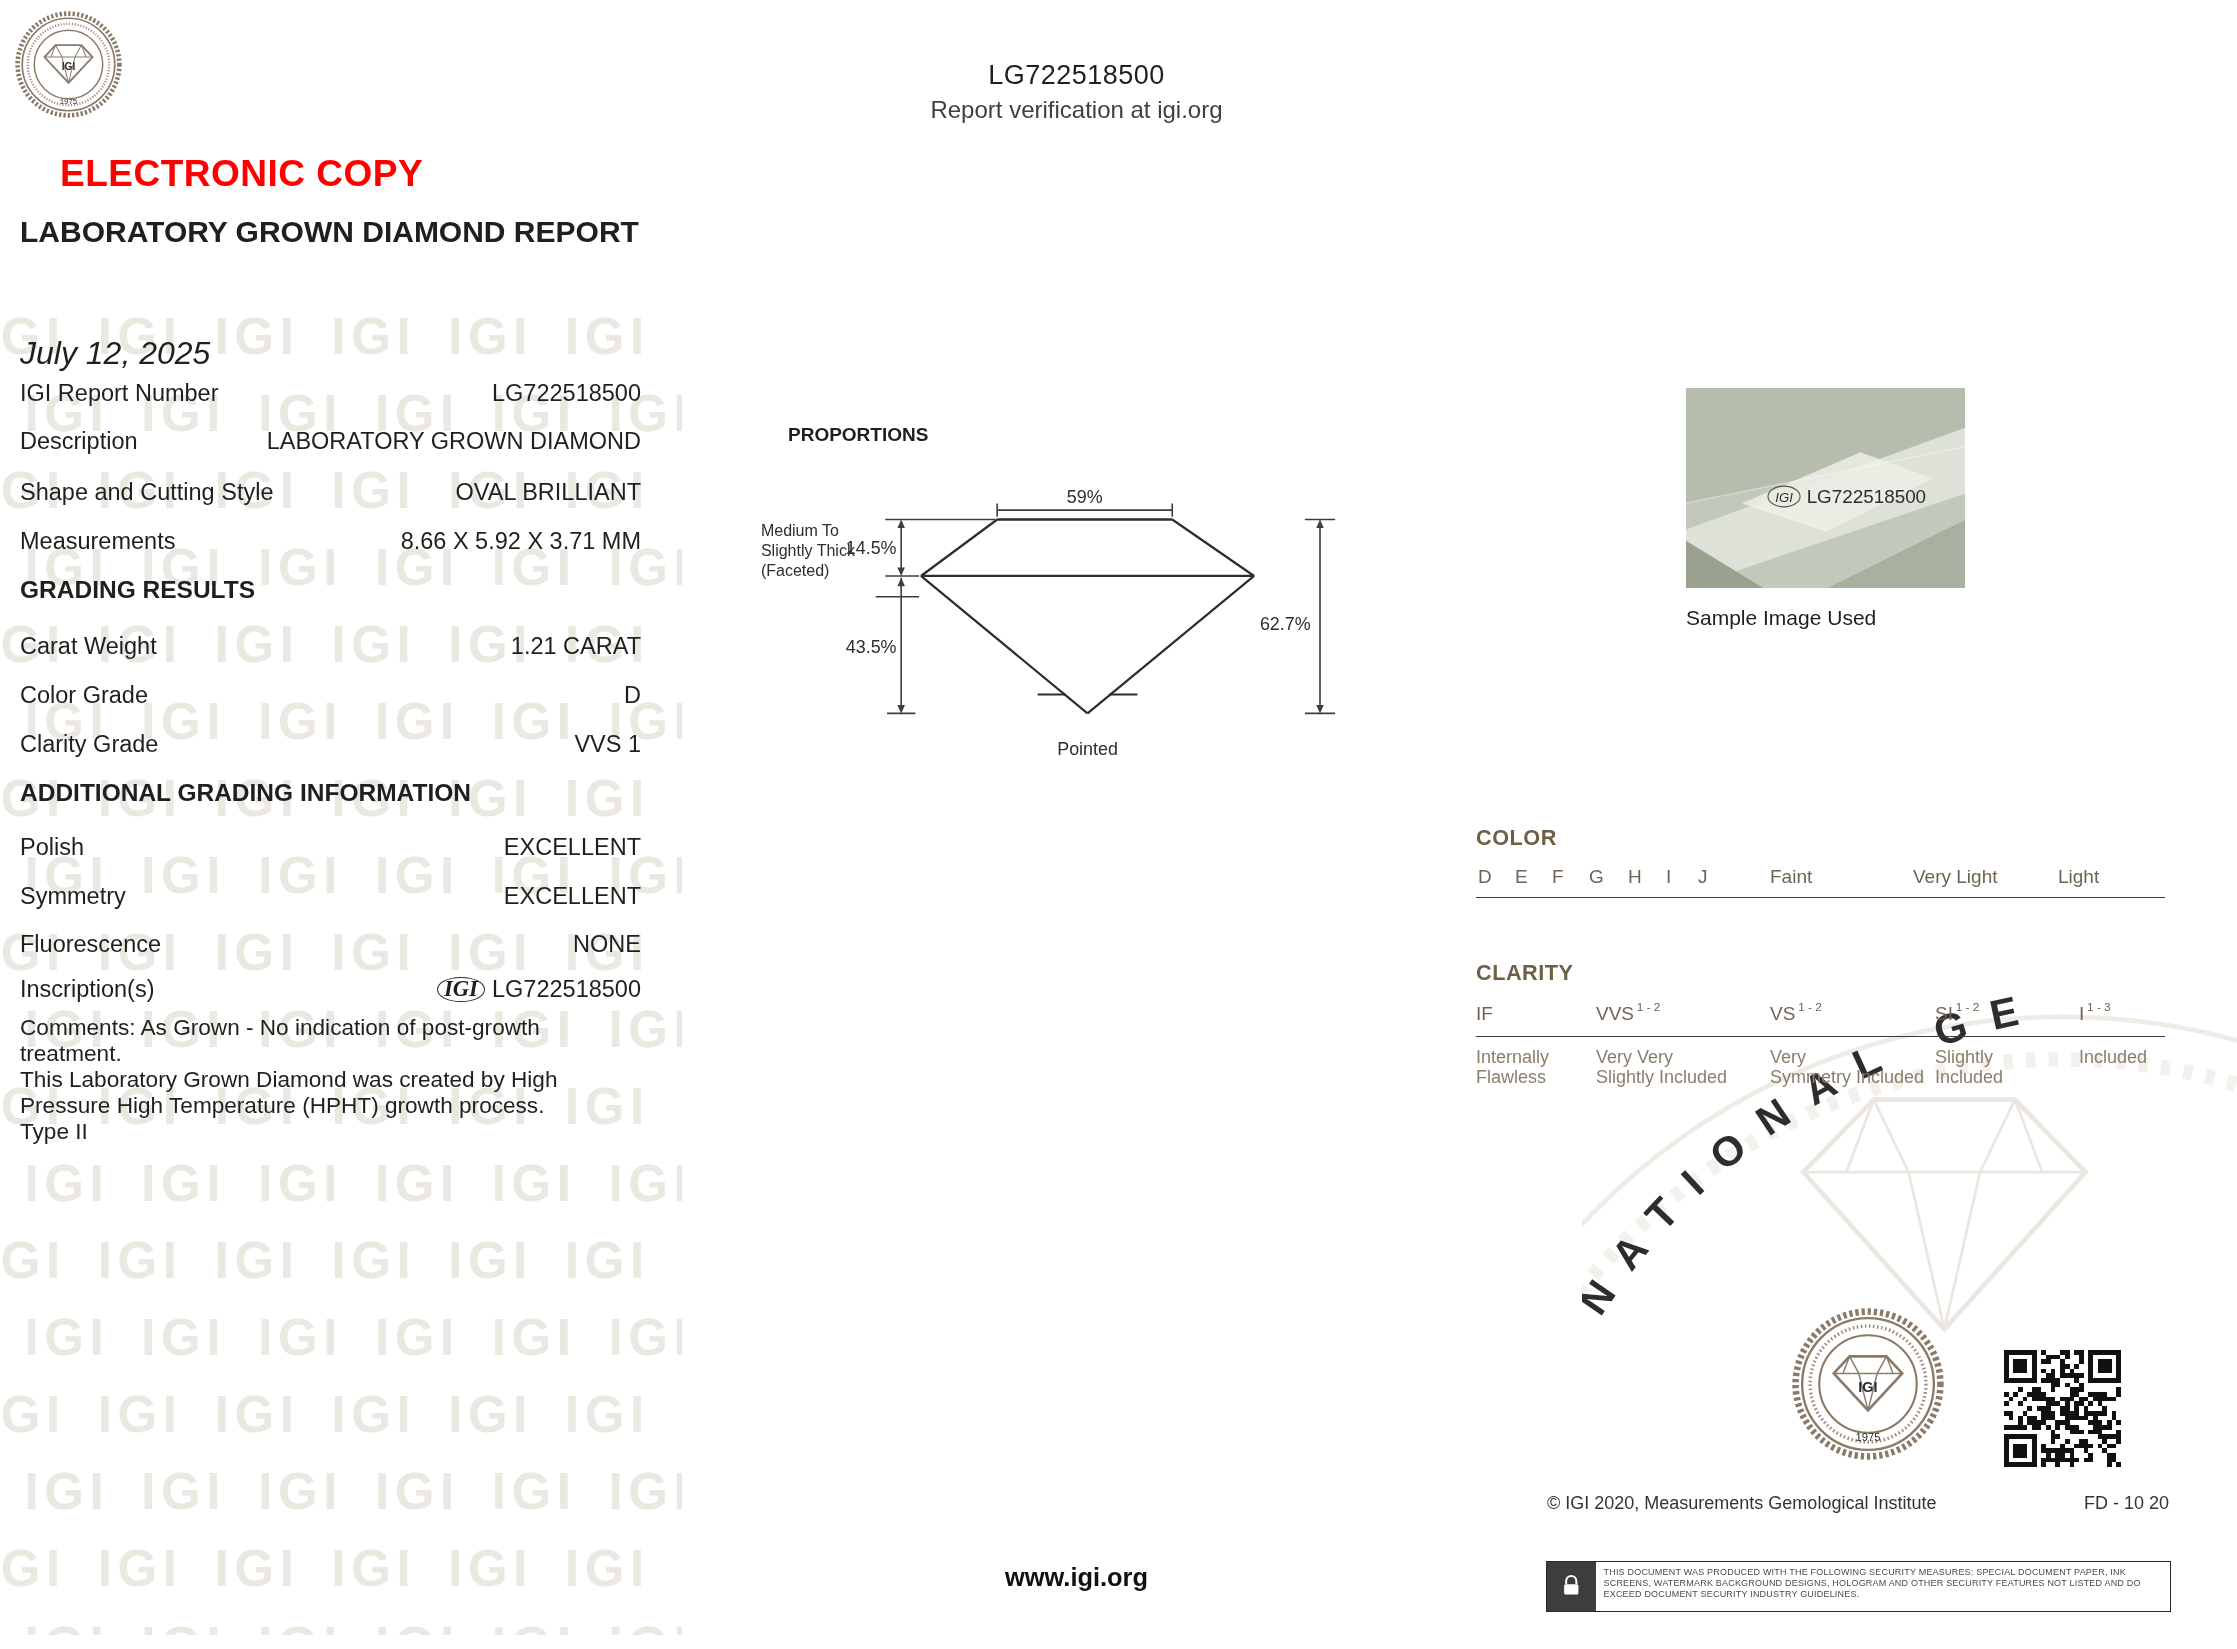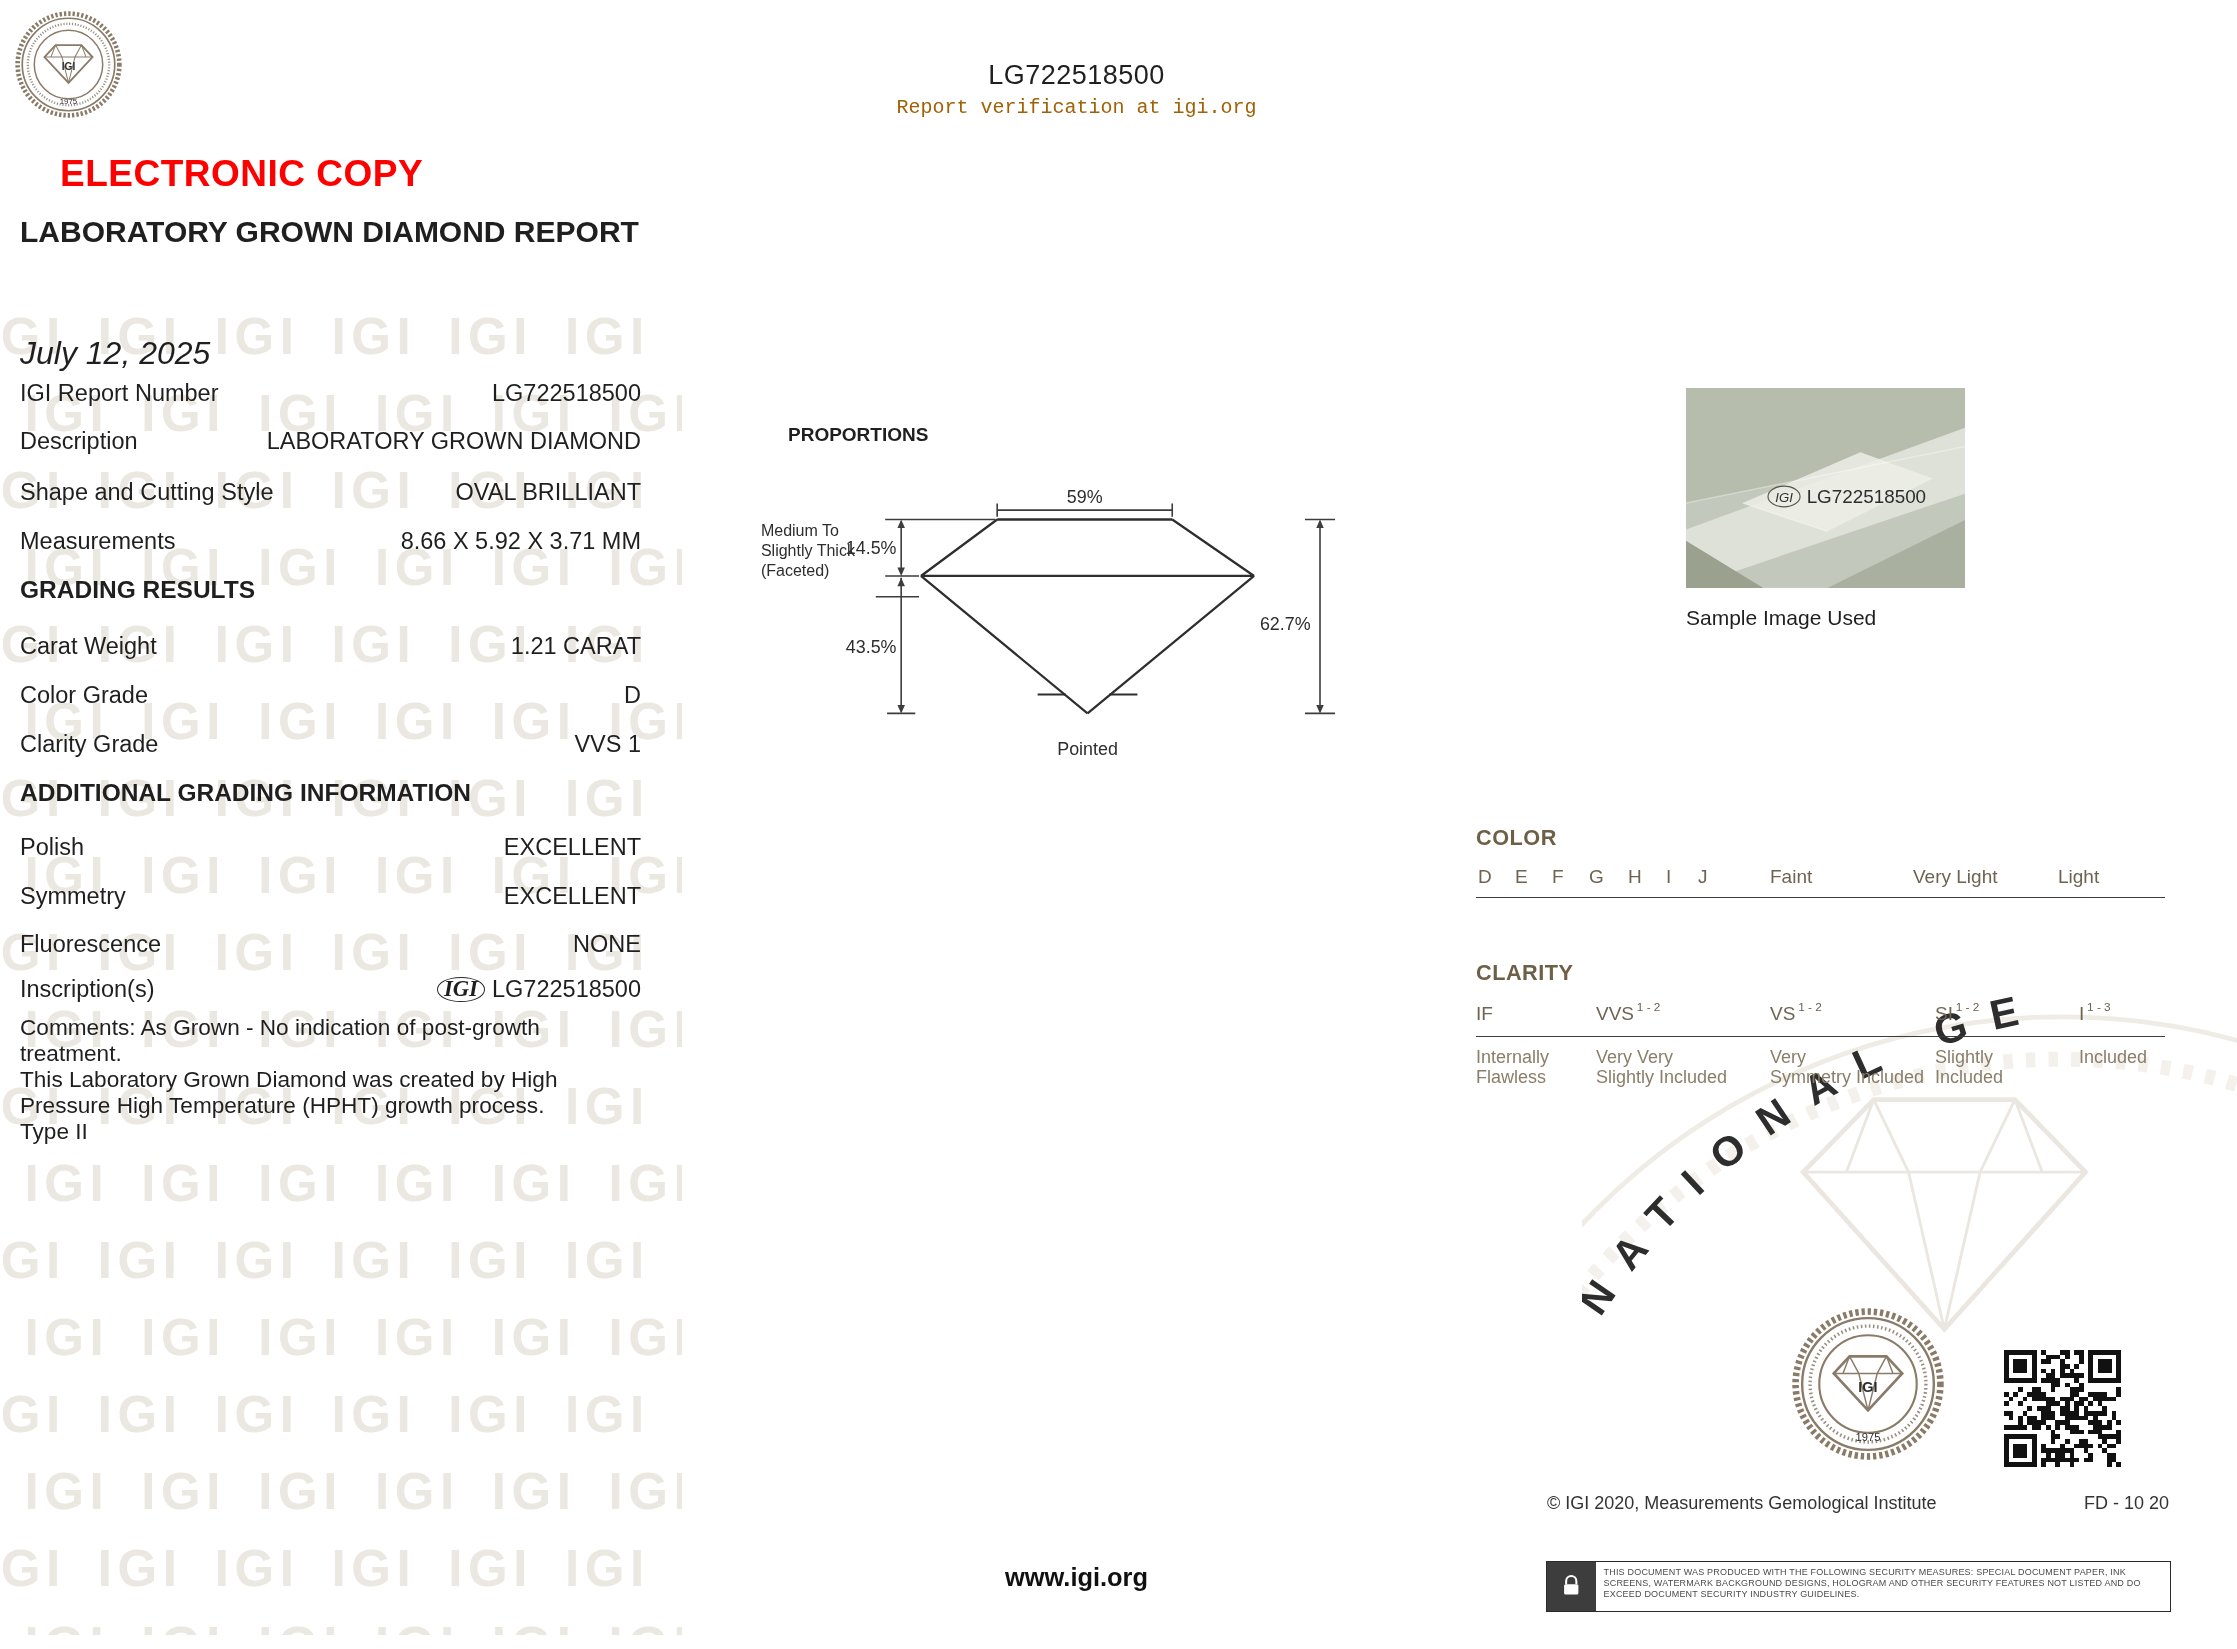--- a/index.html
+++ b/index.html
@@ -13,21 +13,21 @@
   .wm-left { left:0; top:298px; width:682px; height:1337px; overflow:hidden; }
   .wm-row { white-space:nowrap; line-height:77px; height:77px; }
   .wm-t { font-size:51px; font-weight:bold; color:#ebe7e1; letter-spacing:5.6px; margin-right:32px; }
 
   
   .institute-name { left:160px; top:21px; font-weight:bold; font-size:35px; line-height:39px;
                     letter-spacing:0.9px; color:#161616; }
   .electronic-copy { left:60px; top:153px; color:#ff0000; font-weight:bold; font-size:37px; letter-spacing:0.5px; }
   .report-title { left:20px; top:215px; font-weight:bold; font-size:30px; }
   .top-number { left:888px; top:60px; width:377px; text-align:center; font-size:27px; letter-spacing:0.5px; }
-  .top-verify { left:888px; top:96px; width:377px; text-align:center; font-size:20px; color:#a16207;font-family:Liberation Mono, monospace; }
+  .top-verify { left:888px; top:96px; width:377px; text-align:center; font-size:24px; color:#404040; }
 
   
   .date-line { left:20px; top:335px; font-size:32px;font-style:italic; }
   .info-row { left:20px; width:621px; display:flex; justify-content:space-between; font-size:23.5px; }
   .section-title { left:20px; font-size:24.5px; font-weight:bold; }
   .comments { left:20px; top:1015px; width:650px; font-size:22.6px; line-height:26px; white-space:pre-line; }
   .igi-mark { font-family:"Liberation Serif", serif; font-style:italic; font-weight:bold; font-size:22.6px;
               border:1.5px solid #2b2b2b; border-radius:50%; padding:0 5.6px; margin-right:7.5px; line-height:1; }
 
   

